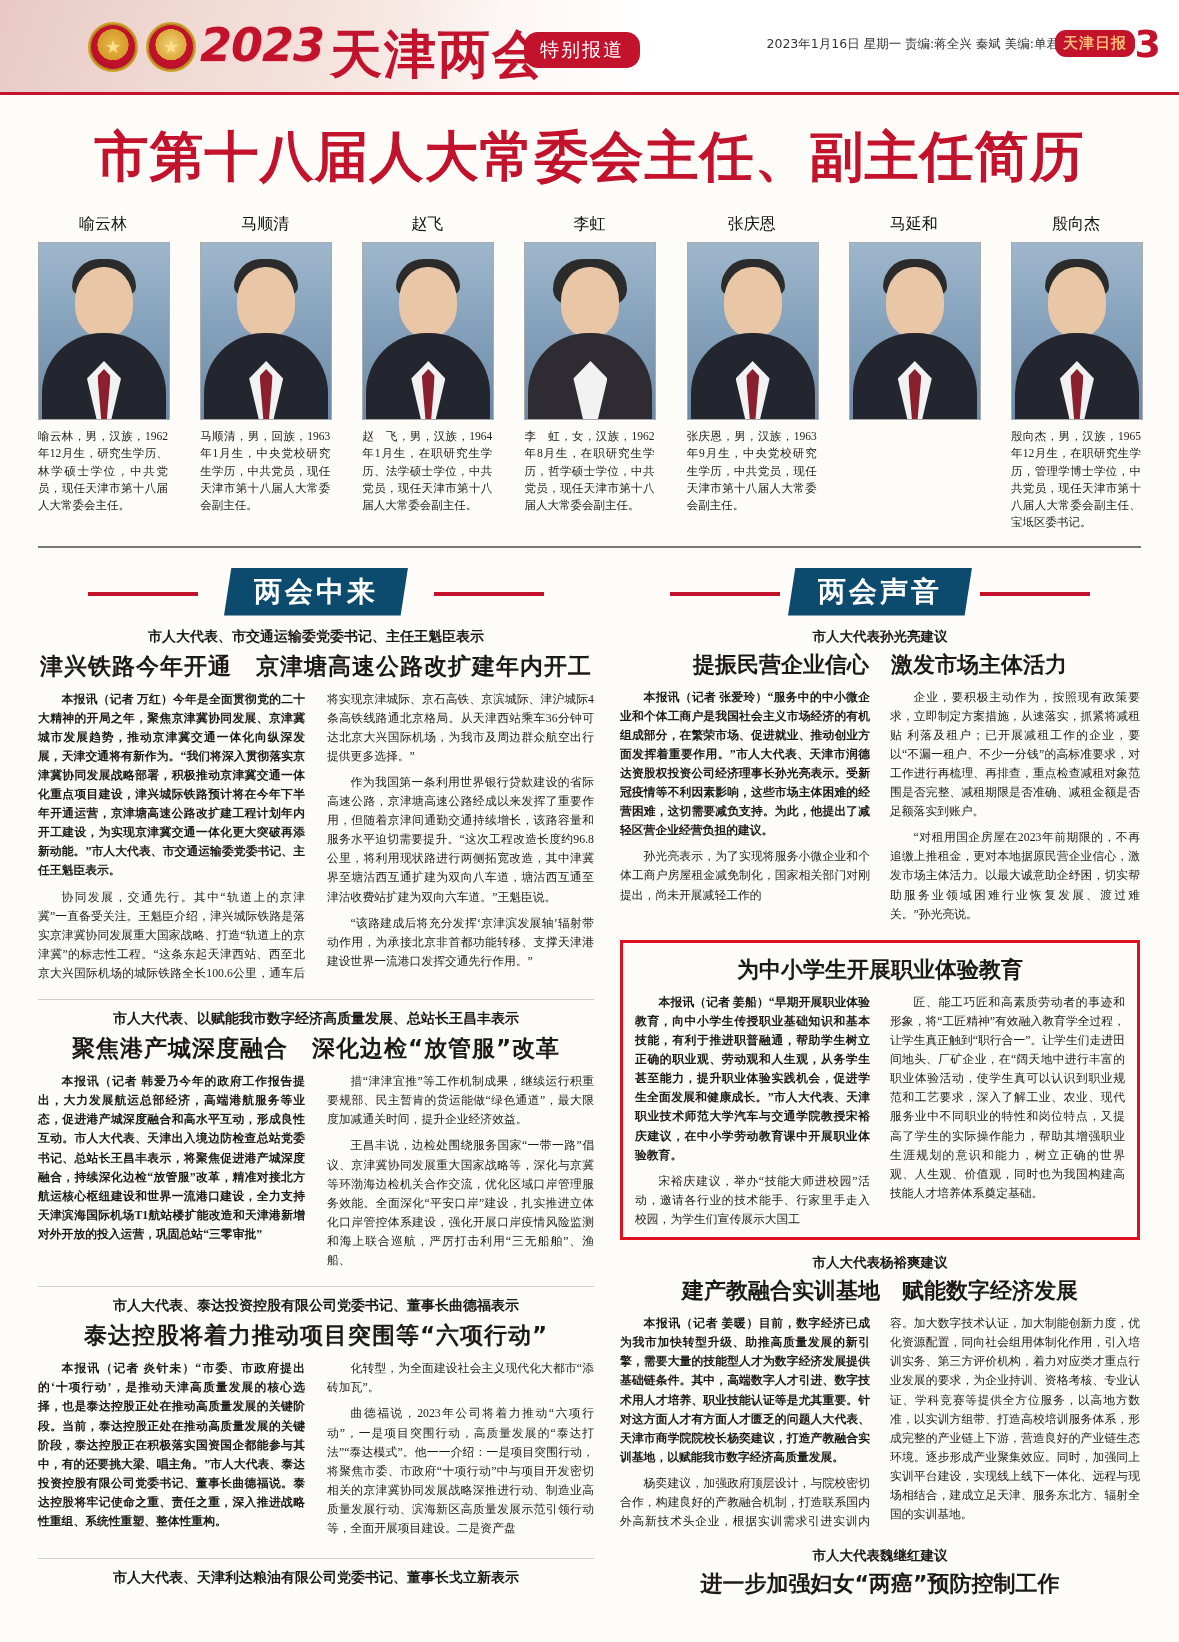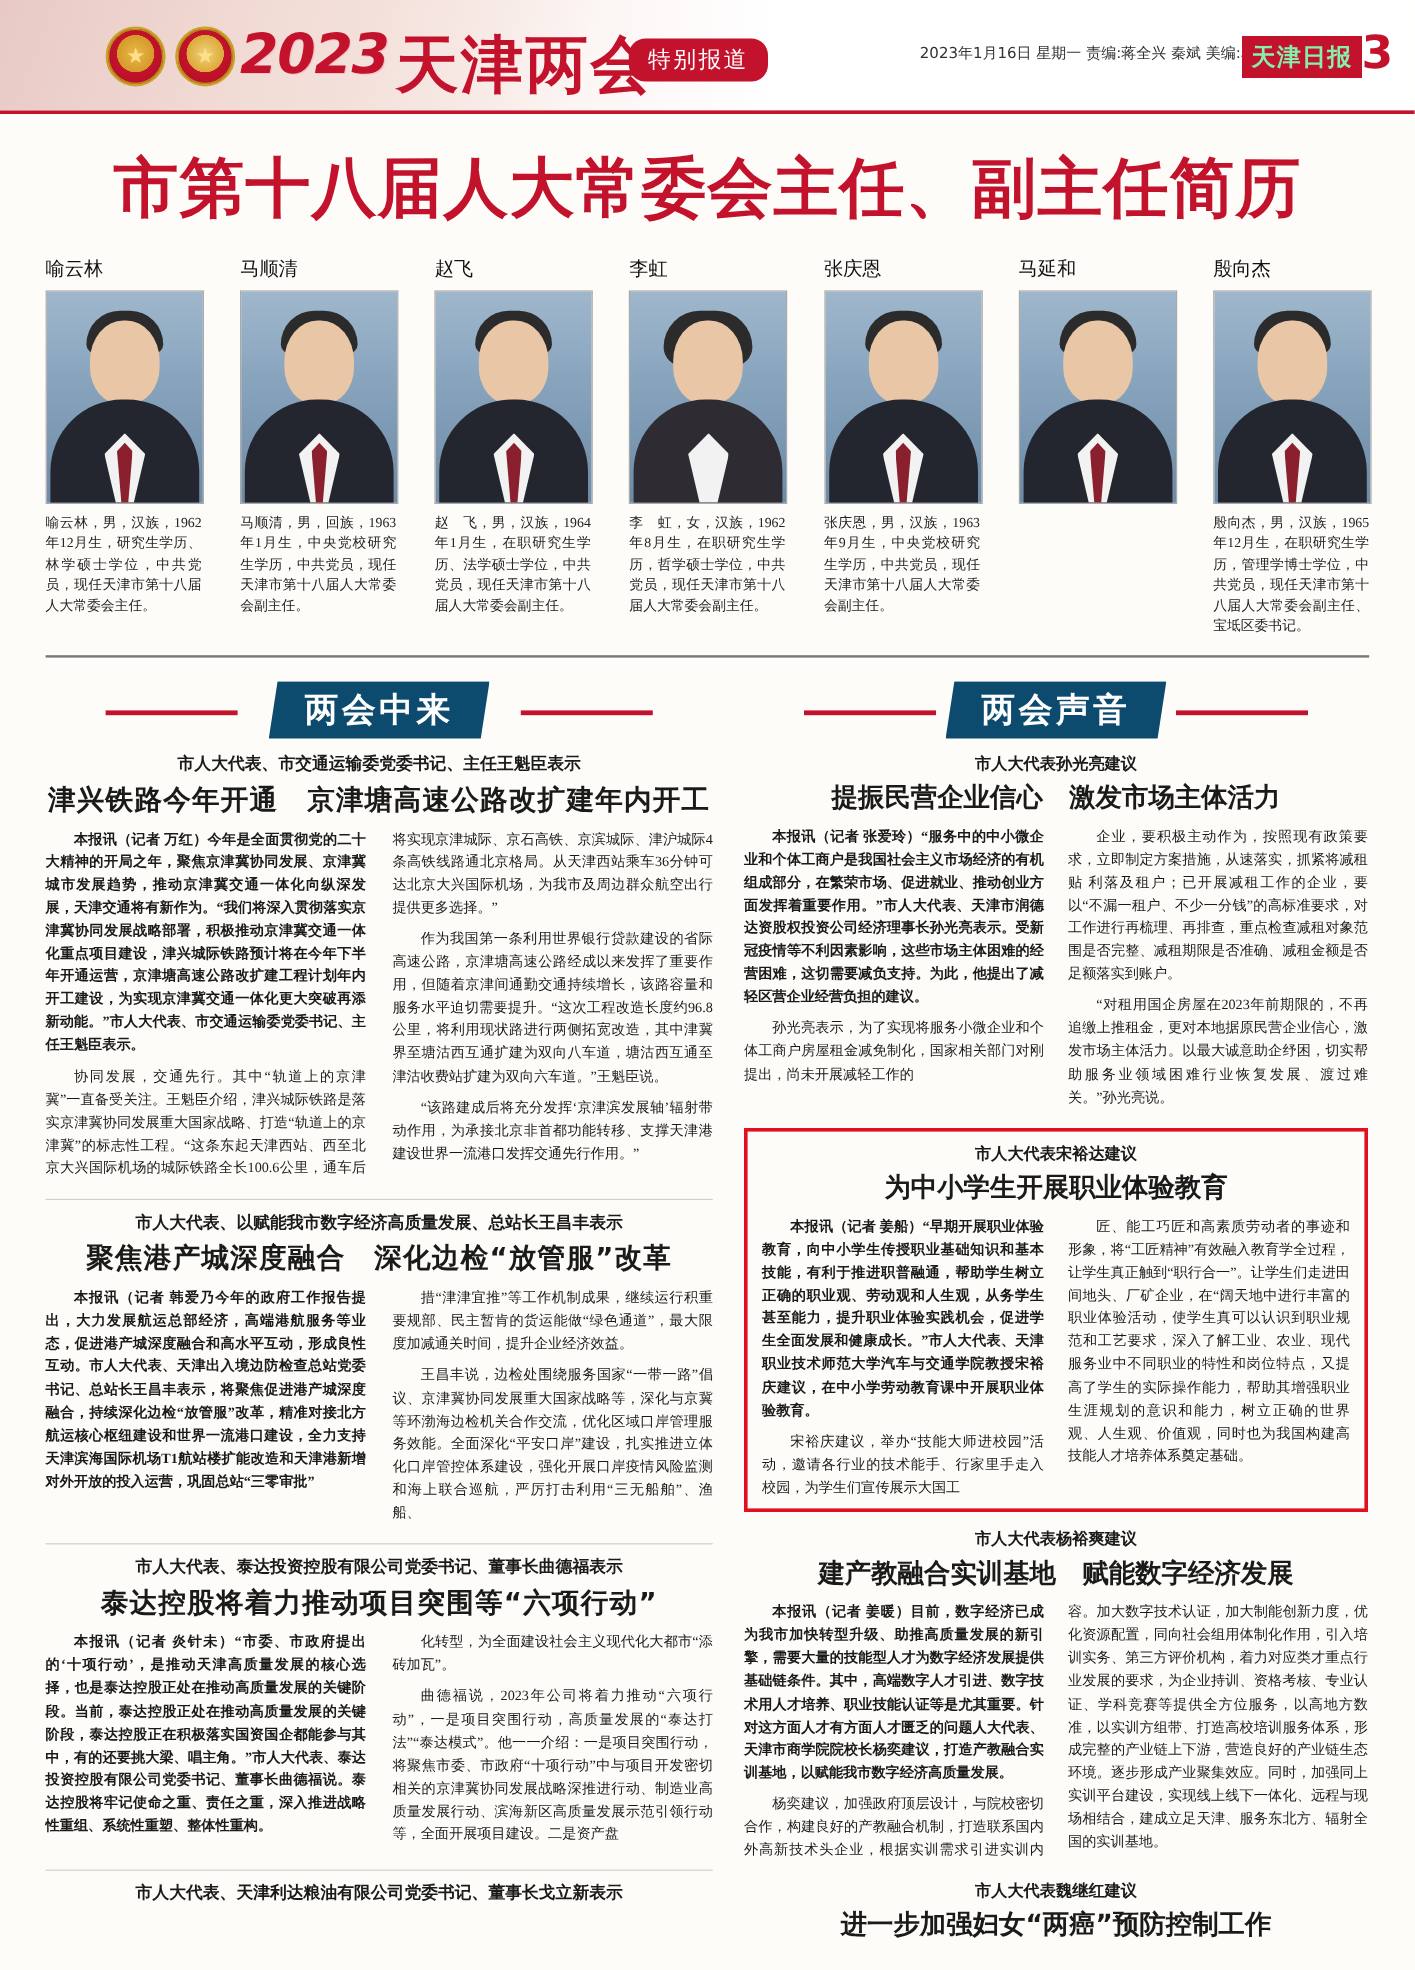--- a/index.html
+++ b/index.html
@@ -39,41 +39,42 @@
   .mh-badge{
     position:absolute;left:524px;top:32px;
     background:#c3122c;color:#fff;border-radius:14px;padding:5px 16px;
     font-size:19px;font-family:"DejaVu Sans","Liberation Sans",sans-serif;letter-spacing:2px;
   }
   .mh-right{
     position:absolute;right:120px;top:36px;font-size:12.5px;color:#333;
     font-family:"DejaVu Sans","Liberation Sans",sans-serif;white-space:nowrap;
   }
   .mh-paper{
-    position:absolute;right:44px;top:30px;background:#c3122c;color:#86efac;
-    padding:4px 8px;font-size:20px;font-weight:bold;letter-spacing:1px;
-    font-family:"DejaVu Sans","Liberation Sans",sans-serif;
+    position:absolute;right:44px;top:30px;background:#c3122c;color:#fdba74;
+    padding:4px 8px;font-size:15px;font-weight:bold;letter-spacing:1px;
+    font-family:"DejaVu Sans","Liberation Sans",sans-serif;
+    border-radius:11px;
   }
   .mh-pageno{
     position:absolute;right:18px;top:22px;color:#c3122c;font-size:38px;font-weight:bold;
     font-family:"DejaVu Sans","Liberation Sans",sans-serif;
   }
   
   .headline{
     text-align:center;margin:26px 0 10px;
     font-family:"DejaVu Sans","Liberation Sans",sans-serif;
     font-size:54px;font-weight:bold;color:#c3122c;letter-spacing:1px;
   }
   
   .portraits{
     display:flex;justify-content:space-between;padding:10px 38px 0;
   }
   .pcard{width:130px;}
   .pname{
-    font-size:16px;margin-bottom:7px;
+    text-align:center;font-size:16px;margin-bottom:7px;
     font-family:"DejaVu Sans","Liberation Sans",sans-serif;color:#111;
   }
   .pphoto{
     width:130px;height:176px;border:1px solid #aaa;
     background:linear-gradient(180deg,#9fb7cc 0%,#8aa6bf 38%,#6d8aa6 100%);
     position:relative;overflow:hidden;
   }
   .pphoto .head{
     position:absolute;left:50%;top:24px;transform:translateX(-50%);
     width:58px;height:70px;border-radius:48% 48% 44% 44%;background:#e9c6a6;
@@ -304,21 +305,20 @@
       <div class="rtitle">提振民营企业信心　激发市场主体活力</div>
       <div class="cols2r">
         <p class="body lead">本报讯（记者 张爱玲）“服务中的中小微企业和个体工商户是我国社会主义市场经济的有机组成部分，在繁荣市场、促进就业、推动创业方面发挥着重要作用。”市人大代表、天津市润德达资股权投资公司经济理事长孙光亮表示。受新冠疫情等不利因素影响，这些市场主体困难的经营困难，这切需要减负支持。为此，他提出了减轻区营企业经营负担的建议。</p>
         <p class="body">孙光亮表示，为了实现将服务小微企业和个体工商户房屋租金减免制化，国家相关部门对刚提出，尚未开展减轻工作的</p>
         <p class="body">企业，要积极主动作为，按照现有政策要求，立即制定方案措施，从速落实，抓紧将减租贴 利落及租户；已开展减租工作的企业，要以“不漏一租户、不少一分钱”的高标准要求，对工作进行再梳理、再排查，重点检查减租对象范围是否完整、减租期限是否准确、减租金额是否足额落实到账户。</p>
         <p class="body">“对租用国企房屋在2023年前期限的，不再追缴上推租金，更对本地据原民营企业信心，激发市场主体活力。以最大诚意助企纾困，切实帮助服务业领域困难行业恢复发展、渡过难关。”孙光亮说。</p>
       </div>
     </div>
 
     <div class="boxed">
-      <div class="rkick">市人大代表宋裕达建议</div>
       <div class="rtitle">为中小学生开展职业体验教育</div>
       <div class="cols2r">
         <p class="body lead">本报讯（记者 姜船）“早期开展职业体验教育，向中小学生传授职业基础知识和基本技能，有利于推进职普融通，帮助学生树立正确的职业观、劳动观和人生观，从务学生甚至能力，提升职业体验实践机会，促进学生全面发展和健康成长。”市人大代表、天津职业技术师范大学汽车与交通学院教授宋裕庆建议，在中小学劳动教育课中开展职业体验教育。</p>
         <p class="body">宋裕庆建议，举办“技能大师进校园”活动，邀请各行业的技术能手、行家里手走入校园，为学生们宣传展示大国工</p>
         <p class="body">匠、能工巧匠和高素质劳动者的事迹和形象，将“工匠精神”有效融入教育学全过程，让学生真正触到“职行合一”。让学生们走进田间地头、厂矿企业，在“阔天地中进行丰富的职业体验活动，使学生真可以认识到职业规范和工艺要求，深入了解工业、农业、现代服务业中不同职业的特性和岗位特点，又提高了学生的实际操作能力，帮助其增强职业生涯规划的意识和能力，树立正确的世界观、人生观、价值观，同时也为我国构建高技能人才培养体系奠定基础。</p>
       </div>
     </div>
 
     <div class="art">
       <div class="rkick">市人大代表杨裕爽建议</div>

